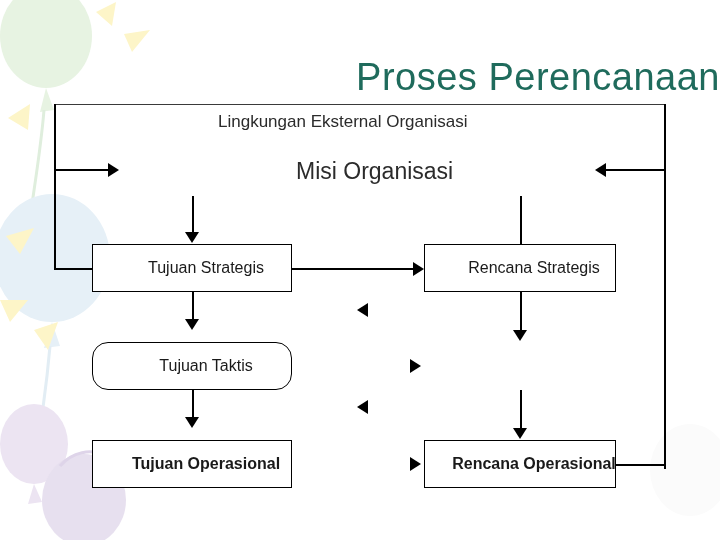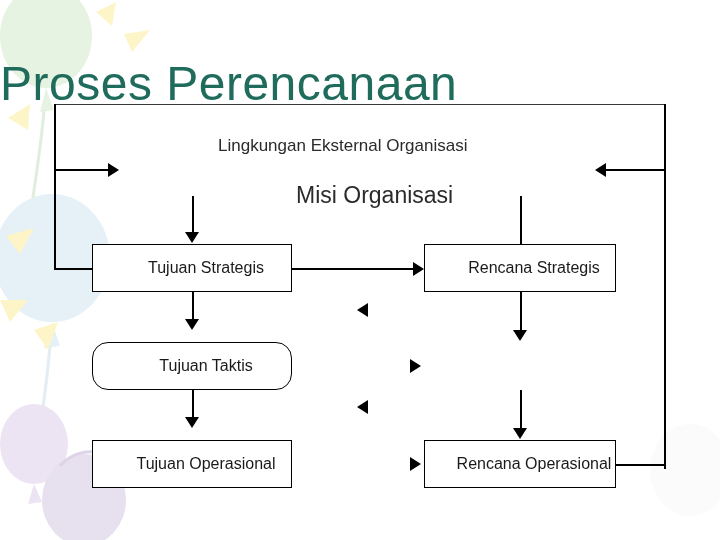--- a/index.html
+++ b/index.html
@@ -17,43 +17,42 @@
   }
 
   
   .bg-deco { position: absolute; top: 0; left: 0; width: 720px; height: 540px; pointer-events: none; }
 
   
   .title {
     position: absolute;
     left: 0; right: 0;
     top: 56px;
-    text-align: left;
-    font-size: 48px;
+    text-align: right;
+    font-size: 38px;
     color: #1f6b5c;
     letter-spacing: 0.5px;
     white-space: nowrap;
   }
   .title-rule {
     position: absolute;
     left: 54px;
     width: 612px;
     top: 104px;
     height: 1px;
     background: #3a3a3a;
   }
 
   
   .diagram { position: absolute; left: 0; top: 0; width: 720px; height: 540px; }
 
   .dlabel {
     position: absolute;
     color: #2b2b2b;
     white-space: nowrap;
-    margin-top: 24px;
   }
   .dlabel.ext { font-size: 17px; left: 218px; top: 112px; }
   .dlabel.misi { font-size: 23px; left: 296px; top: 158px; }
 
   .box {
     position: absolute;
     border: 1.5px solid #000000;
     background: #ffffff;
     display: flex;
     align-items: center;
@@ -63,21 +62,21 @@
     white-space: nowrap;
     box-sizing: border-box;
     padding-left: 28px;
   }
 
   
   .col-left  { left: 92px;  width: 200px; }
   .col-right { left: 408px; width: 192px; margin-left: 16px; }
   .row-1 { top: 244px; height: 48px; }
   .row-2 { top: 342px; height: 48px; border-radius: 16px; }
-  .row-3 { top: 440px; height: 48px; }
+  .row-3 { top: 440px; height: 48px; font-weight: bold; }
 
   
   .line { position: absolute; background: #000000; }
   .line.h { height: 1.5px; }
   .line.v { width: 1.5px; }
 
   
   .arrow { position: absolute; width: 0; height: 0; }
   .arrow.down {
     border-left: 7px solid transparent;

